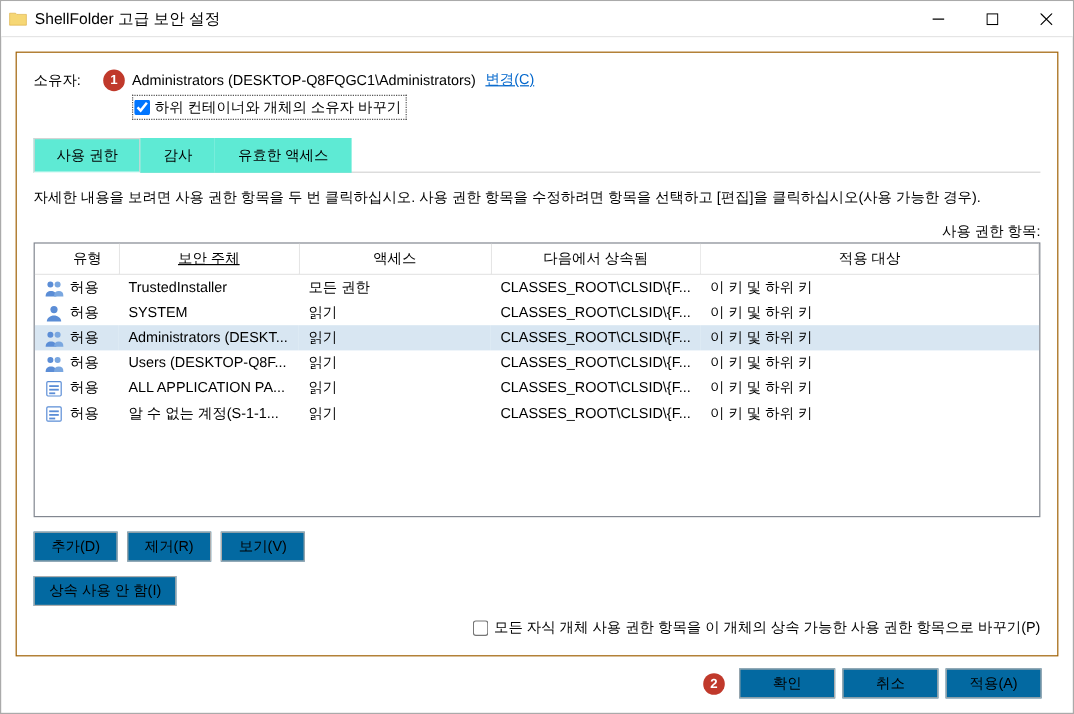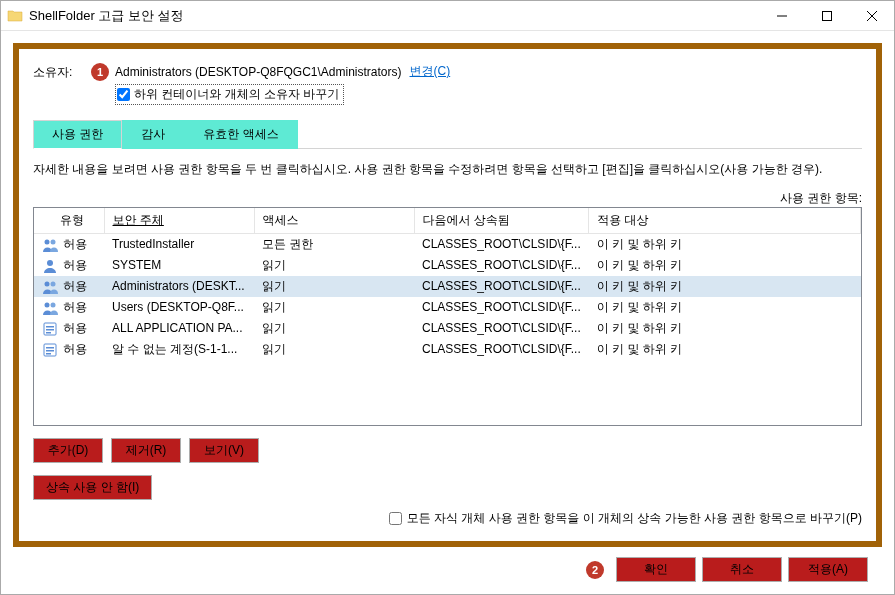--- a/index.html
+++ b/index.html
@@ -49,21 +49,21 @@
       color: #000;
     }
     .content {
       flex: 1;
       padding: 12px;
       display: flex;
       flex-direction: column;
     }
     .inner-panel {
       flex: 1;
-      border: 6px solid #a16207;
+      border: 1px solid #a16207;
       padding: 14px;
       display: flex;
       flex-direction: column;
       background: #fff;
     }
     .owner-row {
       display: flex;
       align-items: flex-start;
       margin-bottom: 14px;
     }
@@ -142,21 +142,21 @@
       border: 1px solid #828790;
       flex: 1;
       overflow: auto;
       background: #fff;
     }
     .perm-table {
       width: 100%;
       border-collapse: collapse;
     }
     .perm-table th {
-      text-align: left;
+      text-align: center;
       font-weight: normal;
       padding: 4px 8px;
       background: #fff;
       border-bottom: 1px solid #e5e5e5;
       border-right: 1px solid #e5e5e5;
       position: sticky;
       top: 0;
     }
     .perm-table td {
       padding: 2px 8px;
@@ -179,21 +179,21 @@
 
     .btn-row {
       display: flex;
       gap: 8px;
       margin-top: 12px;
     }
     .btn {
       min-width: 70px;
       padding: 3px 12px;
       border: 1px solid #adadad;
-      background: #b91c1c;
+      background: #0369a1;
       cursor: pointer;
       text-align: center;
     }
     .replace-row {
       margin-top: 10px;
       display: flex;
       align-items: center;
       justify-content: flex-end;
     }
     .replace-row input { margin-right: 5px; }

